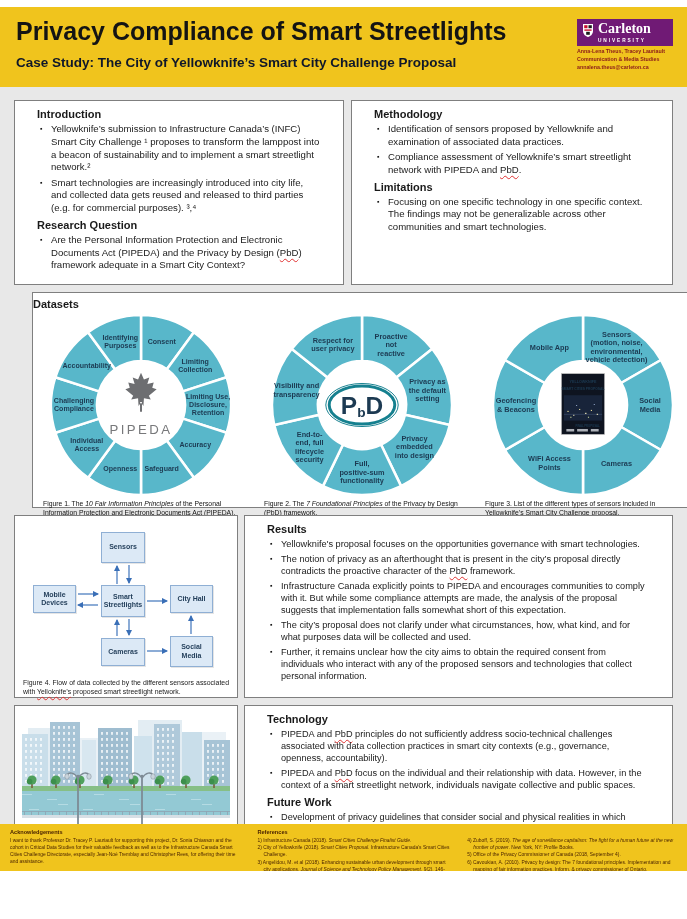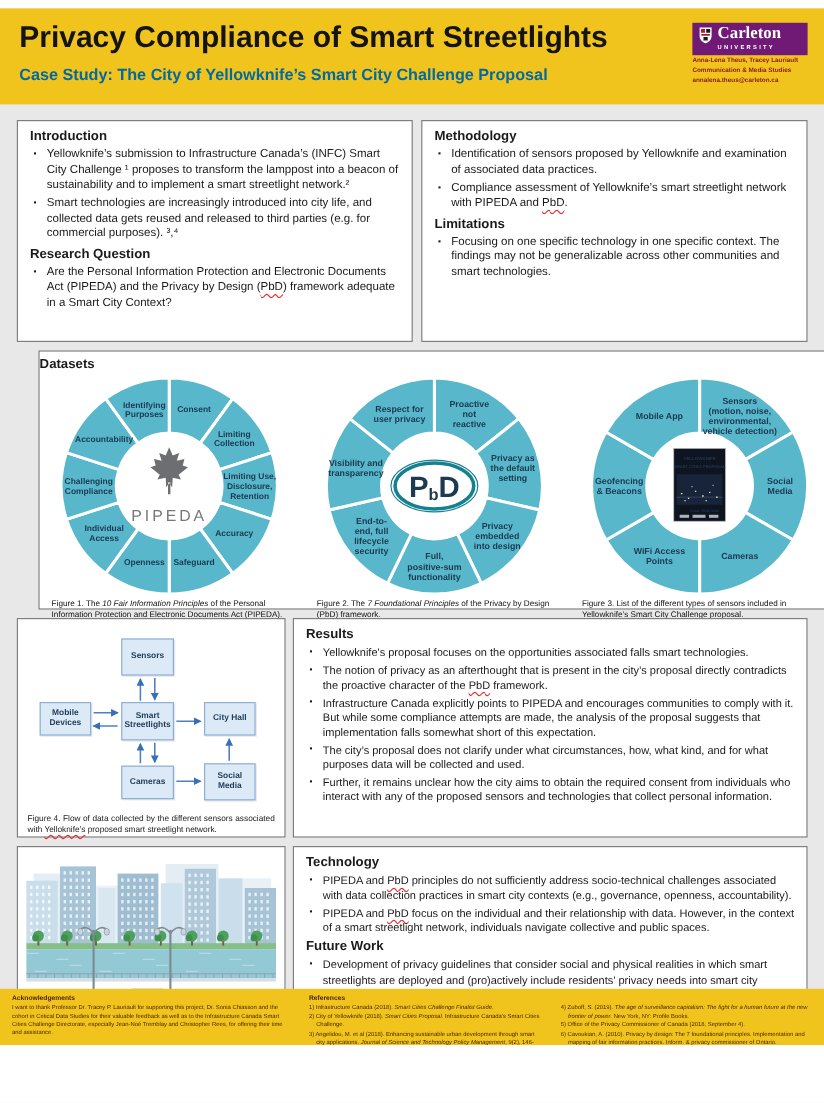--- a/index.html
+++ b/index.html
@@ -1,29 +1,29 @@
 <!DOCTYPE html>
 <html><head>
 <meta charset="utf-8">
 <style>
   html,body{margin:0;padding:0;background:#ffffff;}
   .poster{position:relative;width:687px;height:871px;background:#E8E8E8;
           font-family:"Liberation Sans",sans-serif;overflow:hidden;color:#1a1a1a;}
   .top-white{position:absolute;top:0;left:0;right:0;height:7px;background:#ffffff;}
   .header{position:absolute;top:7px;left:0;right:0;height:80px;background:#F0C41D;}
   .title{position:absolute;left:16px;top:10px;font-size:25px;font-weight:700;color:#141414;}
-  .subtitle{position:absolute;left:16px;top:48px;font-size:13.5px;font-weight:700;color:#0369a1;}
+  .subtitle{position:absolute;left:16px;top:48px;font-size:13.5px;font-weight:700;color:#0f172a;}
   .logo{position:absolute;right:14px;top:12px;width:96px;}
   .logo-box{background:#701a75;color:#fff;padding:3px 5px;display:flex;gap:4px;align-items:center;}
   .logo-txt{display:flex;flex-direction:column;}
   .logo-word{font-family:"Liberation Serif",serif;font-size:14px;font-weight:700;line-height:1.05;}
   .logo-sub{font-size:4.8px;letter-spacing:1.9px;font-weight:700;margin-top:1px;}
   .logo-lines{margin-top:2px;color:#8A1A1A;font-size:5.3px;line-height:1.5;font-weight:700;}
   .box{position:absolute;background:#fff;border:1px solid #7F7F7F;box-sizing:border-box;
-       padding:7px 10px;}
+       padding:7px 22px;}
   #box-intro{left:14px;top:100px;width:330px;height:185px;}
   #box-method{left:351px;top:100px;width:322px;height:185px;}
   #box-datasets{left:32px;top:292px;width:659px;height:216px;padding:5px 0;}
   #box-fig4{left:14px;top:515px;width:224px;height:183px;padding:5px 8px;}
   #box-results{left:244px;top:515px;width:429px;height:183px;}
   #box-illustration{left:14px;top:705px;width:224px;height:163px;padding:6px;}
   #box-conclusion{left:244px;top:705px;width:429px;height:163px;}
   .h1{font-size:11px;font-weight:700;margin:0 0 3px 0;}
   .box ul{margin:0 0 4px 0;padding-left:14px;list-style:none;}
   .box li{position:relative;font-size:9.6px;line-height:1.33;margin:0 0 2.5px 0;}
@@ -245,21 +245,21 @@
       <div class="node n-cameras">Cameras</div>
       <div class="node n-social">Social
 Media</div>
     </div>
     <div class="fig4-caption">Figure 4. Flow of data collected by the different sensors associated with <span class="sq">Yelloknife’s</span> proposed smart streetlight network.</div>
   </div>
 
   <div class="box" id="box-results">
     <div class="h1">Results</div>
     <ul>
-      <li>Yellowknife's proposal focuses on the opportunities associated falls smart technologies.</li>
+      <li>Yellowknife's proposal focuses on the opportunities governance with smart technologies.</li>
       <li>The notion of privacy as an afterthought that is present in the city’s proposal directly contradicts the proactive character of the <span class="sq">PbD</span> framework.</li>
       <li>Infrastructure Canada explicitly points to PIPEDA and encourages communities to comply with it. But while some compliance attempts are made, the analysis of the proposal suggests that implementation falls somewhat short of this expectation.</li>
       <li>The city’s proposal does not clarify under what circumstances, how, what kind, and for what purposes data will be collected and used.</li>
       <li>Further, it remains unclear how the city aims to obtain the required consent from individuals who interact with any of the proposed sensors and technologies that collect personal information.</li>
     </ul>
   </div>
 
   <div class="box" id="box-illustration">
     <svg id="scene" width="210" height="148" viewBox="0 0 208 148">
         <rect x="6" y="16" width="44" height="66" fill="#E3EDF3"></rect>

